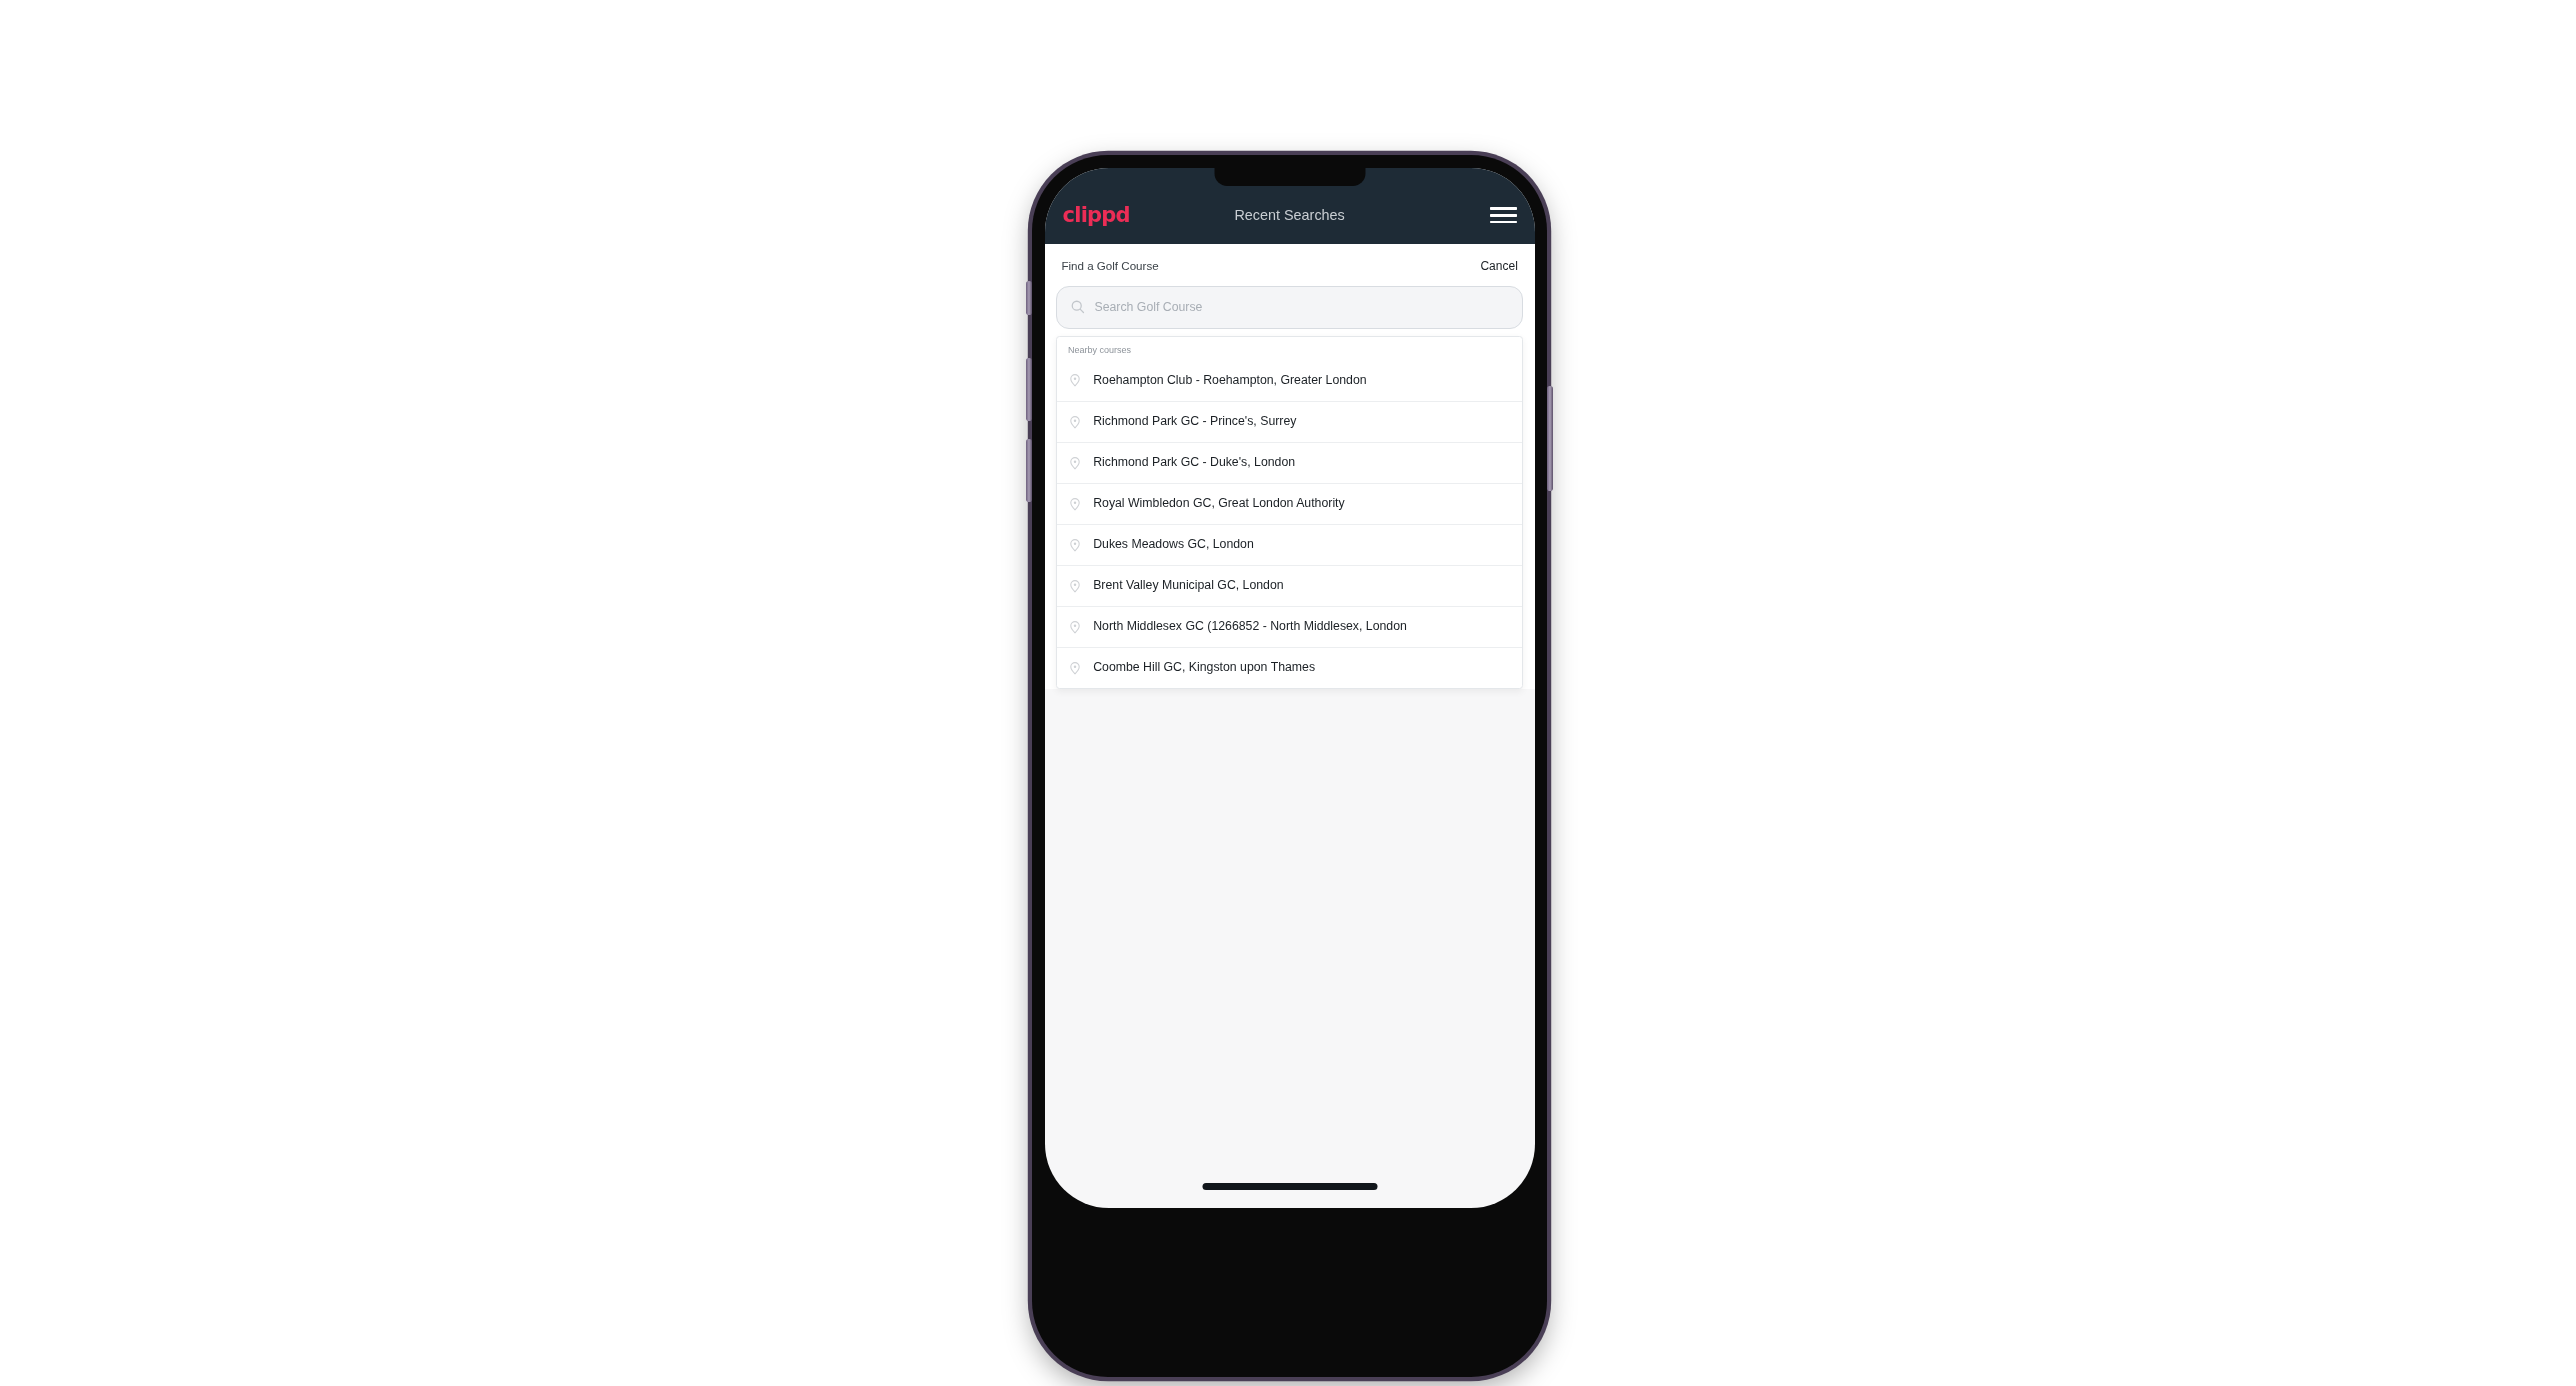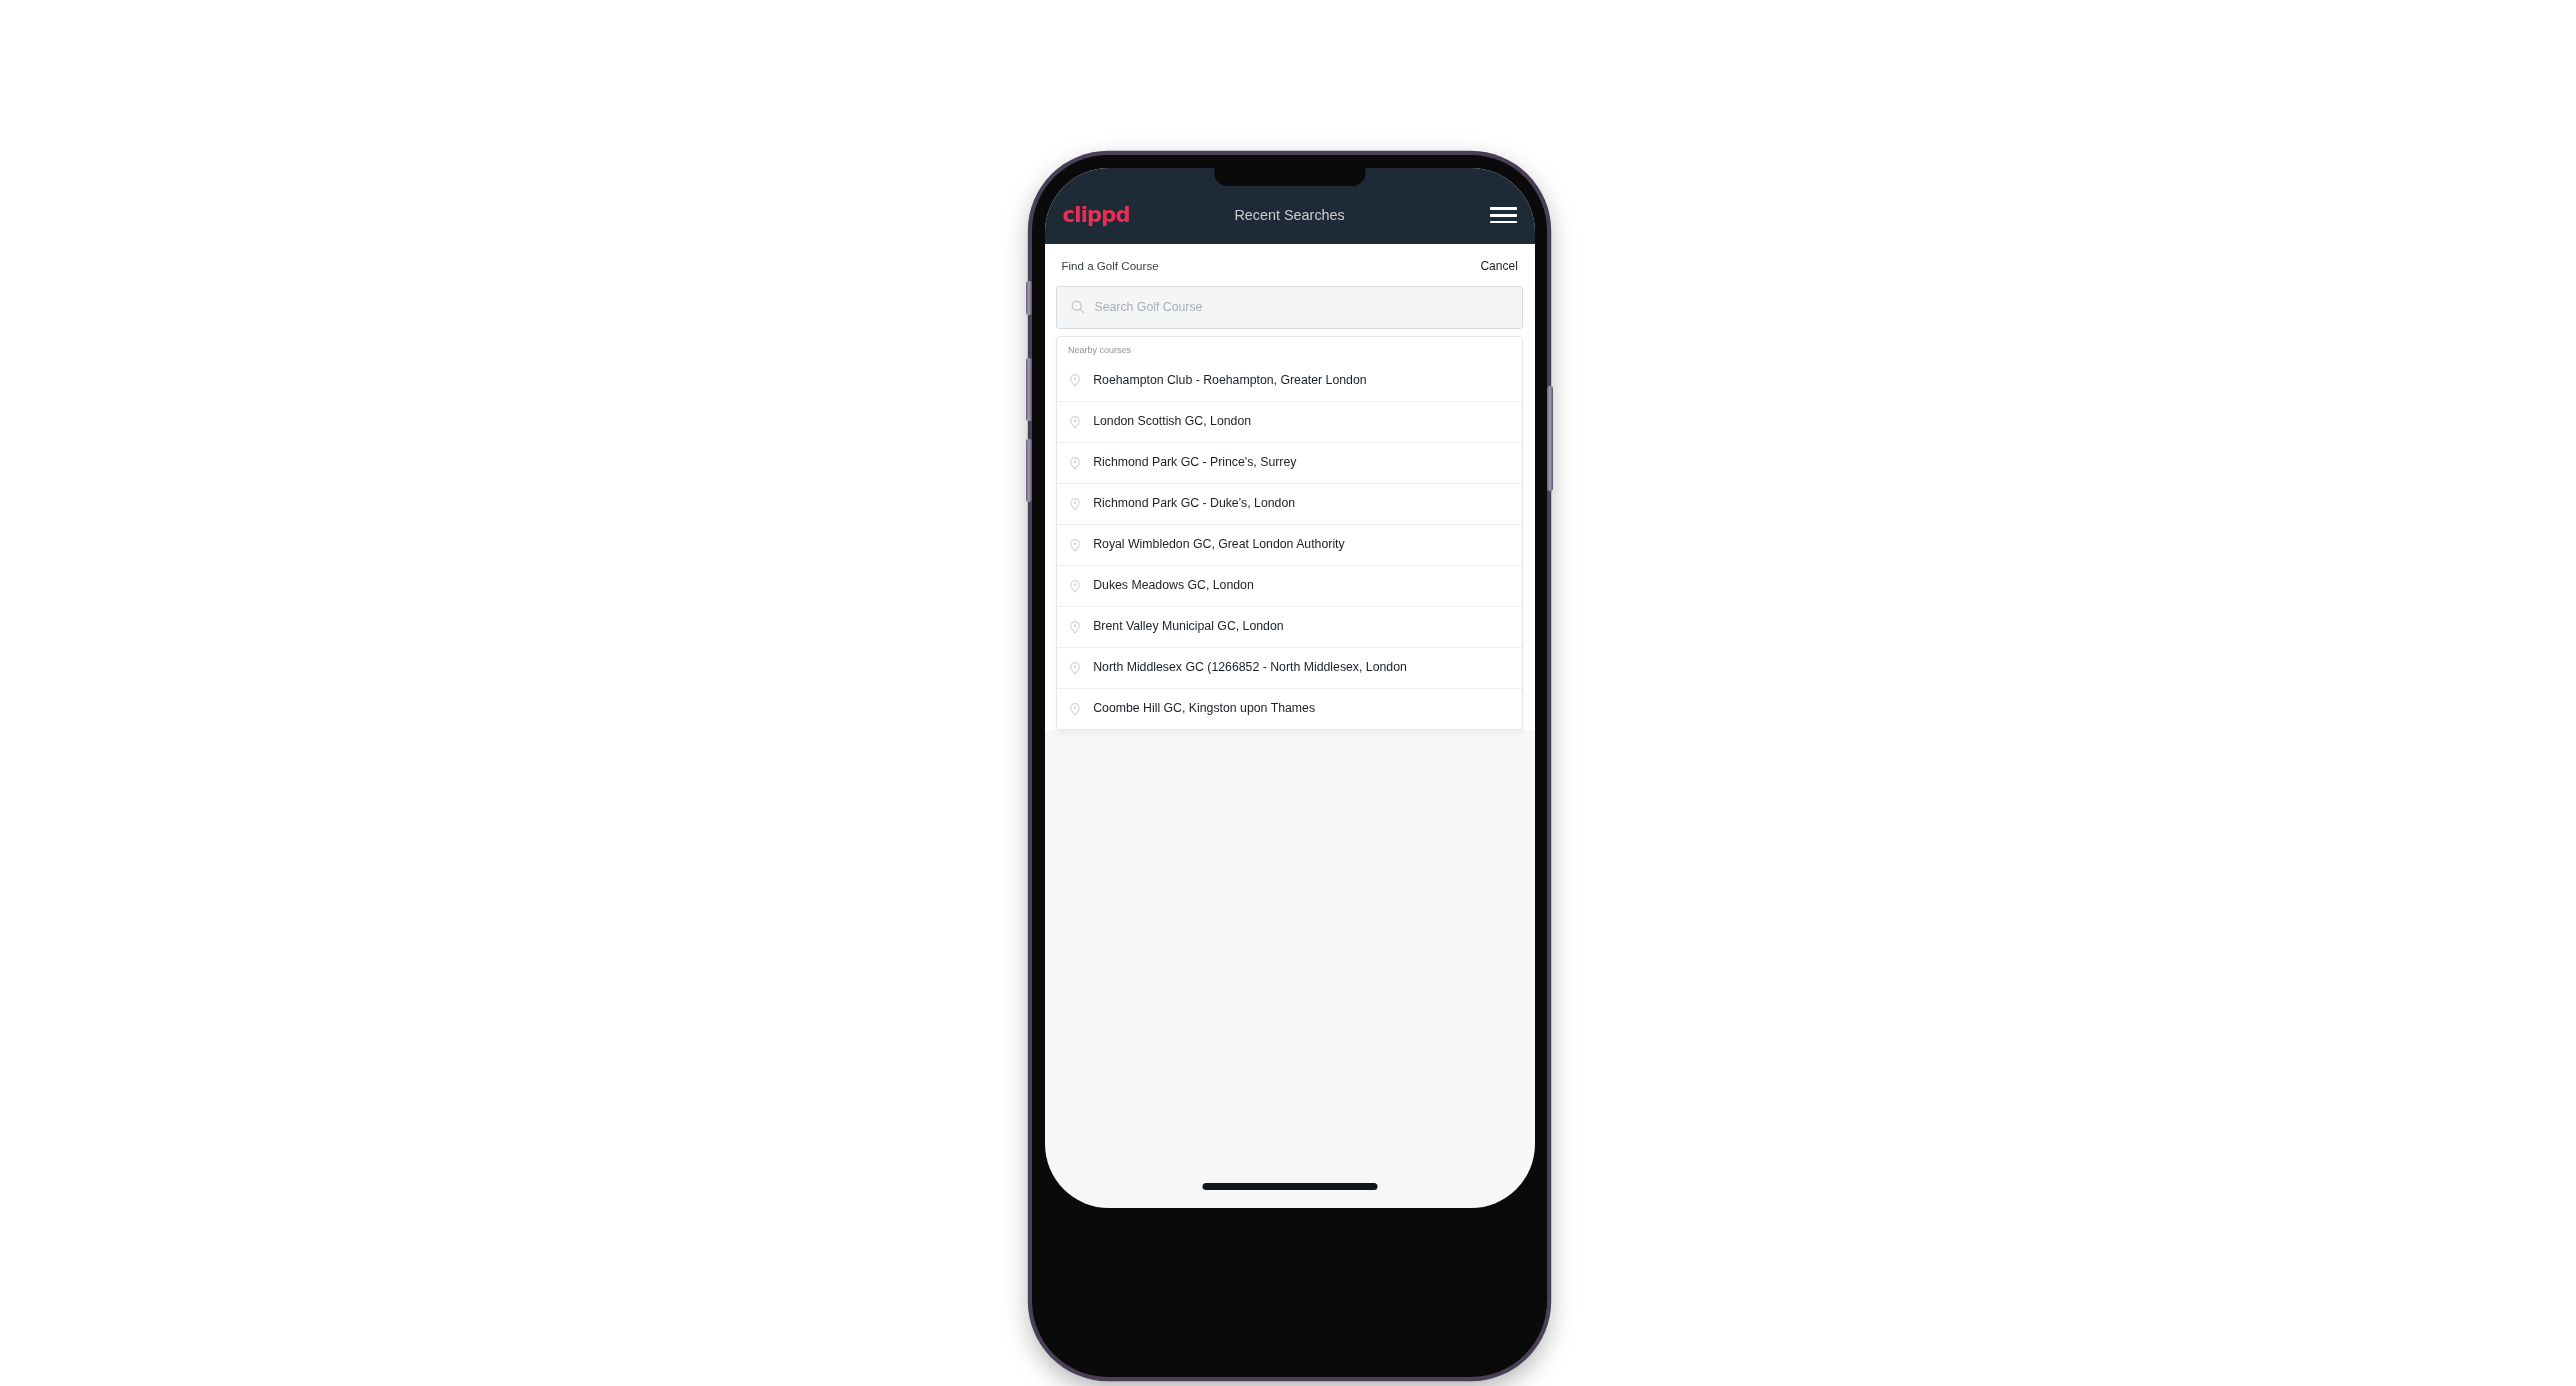--- a/index.html
+++ b/index.html
@@ -87,21 +87,21 @@
   }
   #sheet-title { font-size:11.6px; color:#3c4349; }
   #cancel-btn { font-size:12px; color:#1b2025; cursor:pointer; }
 
   
   #search-wrap {
     display:flex; align-items:center;
     height:43px;
     background:#f4f5f7;
     border:0.7px solid #d8dce1;
-    border-radius:3px;
+    border-radius:13px;
     padding:0 12.6px;
     margin:0 0.7px;
   }
   #search-icon { width:15.4px; height:15.4px; flex:0 0 auto; margin-right:9px; opacity:.55; }
   #search-input {
     border:0; outline:0; background:transparent;
     font-family:"Liberation Sans", sans-serif;
     font-size:12.3px; color:#1b2025; width:100%;
   }
   #search-input::placeholder { color:#a8aeb5; }
@@ -188,27 +188,20 @@
                   <path d="M12 22s7.2-7.0 7.2-12A7.2 7.2 0 0 0 4.8 10c0 5 7.2 12 7.2 12z"></path>
                   <circle cx="12" cy="10" r="2.1" fill="#8c929a" stroke="none"></circle>
                 </svg>
                 <div class="course-name">Roehampton Club - Roehampton, Greater London</div>
               </div>
               <div class="course-row">
                 <svg class="pin-icon" viewBox="0 0 24 24" fill="none" stroke="#8c929a" stroke-width="1.8">
                   <path d="M12 22s7.2-7.0 7.2-12A7.2 7.2 0 0 0 4.8 10c0 5 7.2 12 7.2 12z"></path>
                   <circle cx="12" cy="10" r="2.1" fill="#8c929a" stroke="none"></circle>
                 </svg>
-                <div class="course-name">London Scottish GC, London</div>
-              </div>
-              <div class="course-row">
-                <svg class="pin-icon" viewBox="0 0 24 24" fill="none" stroke="#8c929a" stroke-width="1.8">
-                  <path d="M12 22s7.2-7.0 7.2-12A7.2 7.2 0 0 0 4.8 10c0 5 7.2 12 7.2 12z"></path>
-                  <circle cx="12" cy="10" r="2.1" fill="#8c929a" stroke="none"></circle>
-                </svg>
                 <div class="course-name">Richmond Park GC - Prince's, Surrey</div>
               </div>
               <div class="course-row">
                 <svg class="pin-icon" viewBox="0 0 24 24" fill="none" stroke="#8c929a" stroke-width="1.8">
                   <path d="M12 22s7.2-7.0 7.2-12A7.2 7.2 0 0 0 4.8 10c0 5 7.2 12 7.2 12z"></path>
                   <circle cx="12" cy="10" r="2.1" fill="#8c929a" stroke="none"></circle>
                 </svg>
                 <div class="course-name">Richmond Park GC - Duke's, London</div>
               </div>
               <div class="course-row">

